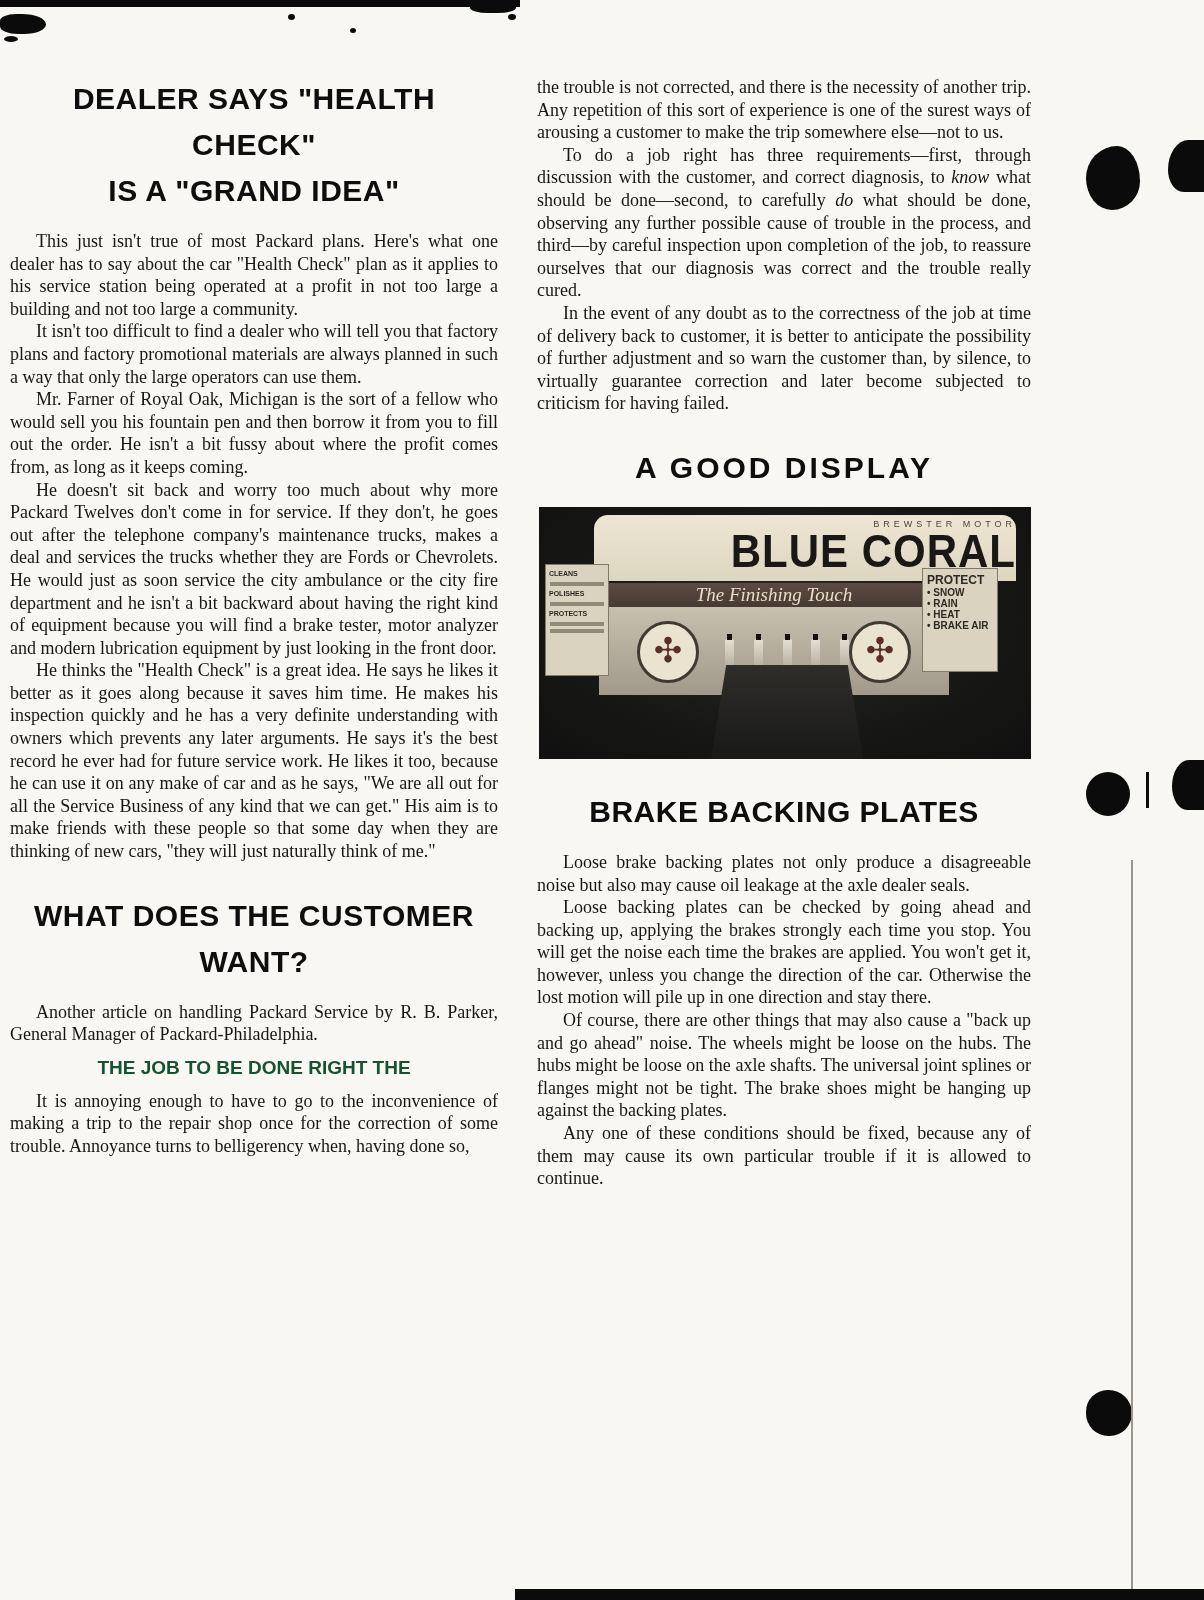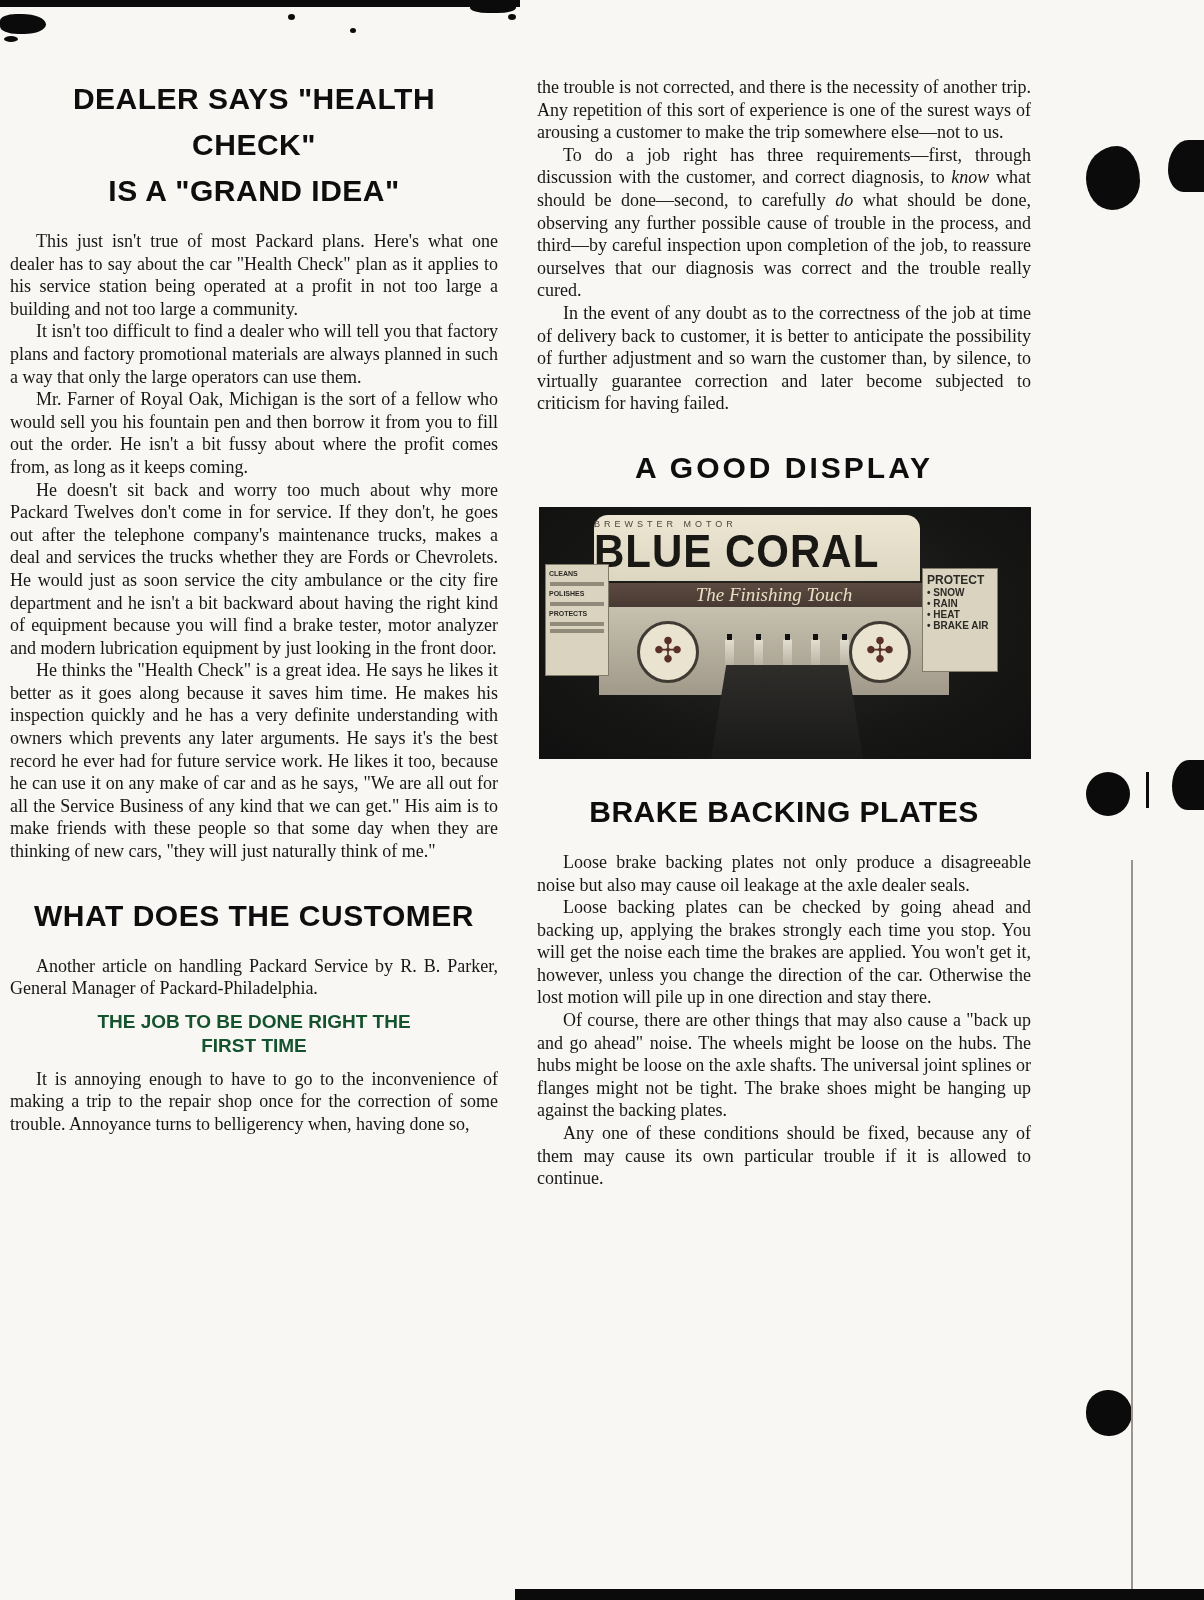--- a/index.html
+++ b/index.html
@@ -49,24 +49,24 @@
 
   
   .photo {
     position:relative;
     width:492px; height:252px;
     margin:16px 0 0 2px;
     background:radial-gradient(ellipse at 50% 45%, #2c2b28 0%, #171715 60%, #101010 100%);
     overflow:hidden;
   }
   .panel-top {
-    position:absolute; left:55px; top:8px; width:326px; height:66px;
+    position:absolute; left:55px; top:8px; width:422px; height:66px;
     background:linear-gradient(#ece6d3,#ddd6c1);
     border-radius:14px 14px 0 0;
-    text-align:left;
+    text-align:right;
   }
   .brand-small {
     font-family:"Liberation Sans", sans-serif;
     font-size:9px; letter-spacing:4px; color:#4a463c;
     padding-top:4px;
   }
   .brand-big {
     font-family:"Liberation Sans", sans-serif;
     font-weight:700; font-size:42px; line-height:46px;
     letter-spacing:1px; color:#191814;
@@ -147,27 +147,27 @@
 
     <p class="indent">This just isn't true of most Packard plans. Here's what one dealer has to say about the car "Health Check" plan as it applies to his service station being operated at a profit in not too large a building and not too large a community.</p>
     <p class="indent">It isn't too difficult to find a dealer who will tell you that factory plans and factory promotional materials are always planned in such a way that only the large operators can use them.</p>
     <p class="indent">Mr. Farner of Royal Oak, Michigan is the sort of a fellow who would sell you his fountain pen and then borrow it from you to fill out the order. He isn't a bit fussy about where the profit comes from, as long as it keeps coming.</p>
     <p class="indent">He doesn't sit back and worry too much about why more Packard Twelves don't come in for service. If they don't, he goes out after the telephone company's maintenance trucks, makes a deal and services the trucks whether they are Fords or Chevrolets. He would just as soon service the city ambulance or the city fire department and he isn't a bit backward about having the right kind of equipment because you will find a brake tester, motor analyzer and modern lubrication equipment by just looking in the front door.</p>
     <p class="indent">He thinks the "Health Check" is a great idea. He says he likes it better as it goes along because it saves him time. He makes his inspection quickly and he has a very definite understanding with owners which prevents any later arguments. He says it's the best record he ever had for future service work. He likes it too, because he can use it on any make of car and as he says, "We are all out for all the Service Business of any kind that we can get." His aim is to make friends with these people so that some day when they are thinking of new cars, "they will just naturally think of me."</p>
 
     <div class="sp-lg"></div>
 
     <div class="headline">WHAT DOES THE CUSTOMER</div>
+    <div class="headline">WANT?</div>
     <div class="sp-md"></div>
 
     <p class="indent">Another article on handling Packard Service by R. B. Parker, General Manager of Packard-Philadelphia.</p>
 
     <div class="sp-sm"></div>
     <div class="headline-sm">THE JOB TO BE DONE RIGHT THE</div>
-    <div class="headline-sm">FIRST TIME</div>
     <div class="sp-sm"></div>
 
     <p class="indent">It is annoying enough to have to go to the inconvenience of making a trip to the repair shop once for the correction of some trouble. Annoyance turns to belligerency when, having done so,</p>
   </div>
 
   <div class="col col-right body-text">
 
     <p class="noindent">the trouble is not corrected, and there is the necessity of another trip. Any repetition of this sort of experience is one of the surest ways of arousing a customer to make the trip somewhere else—not to us.</p>
     <p class="indent"><span>To do a job right has three requirements—first, through discussion with the customer, and correct diagnosis, to </span><span class="em">know</span><span> what should be done—second, to carefully </span><span class="em">do</span><span> what should be done, observing any further possible cause of trouble in the process, and third—by careful inspection upon completion of the job, to reassure ourselves that our diagnosis was correct and the trouble really cured.</span></p>
     <p class="indent">In the event of any doubt as to the correctness of the job at time of delivery back to customer, it is better to anticipate the possibility of further adjustment and so warn the customer than, by silence, to virtually guarantee correction and later become subjected to criticism for having failed.</p>

